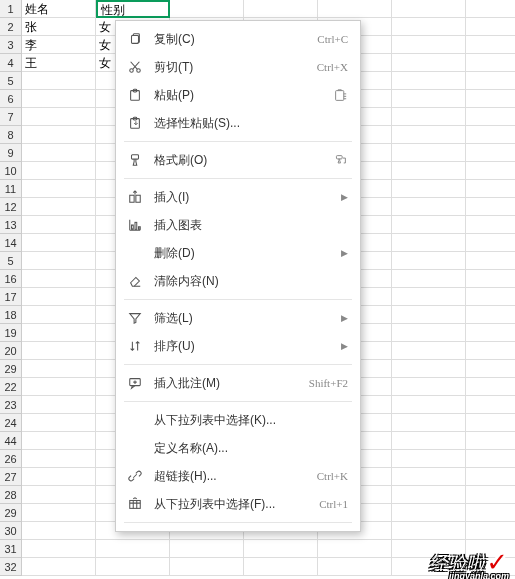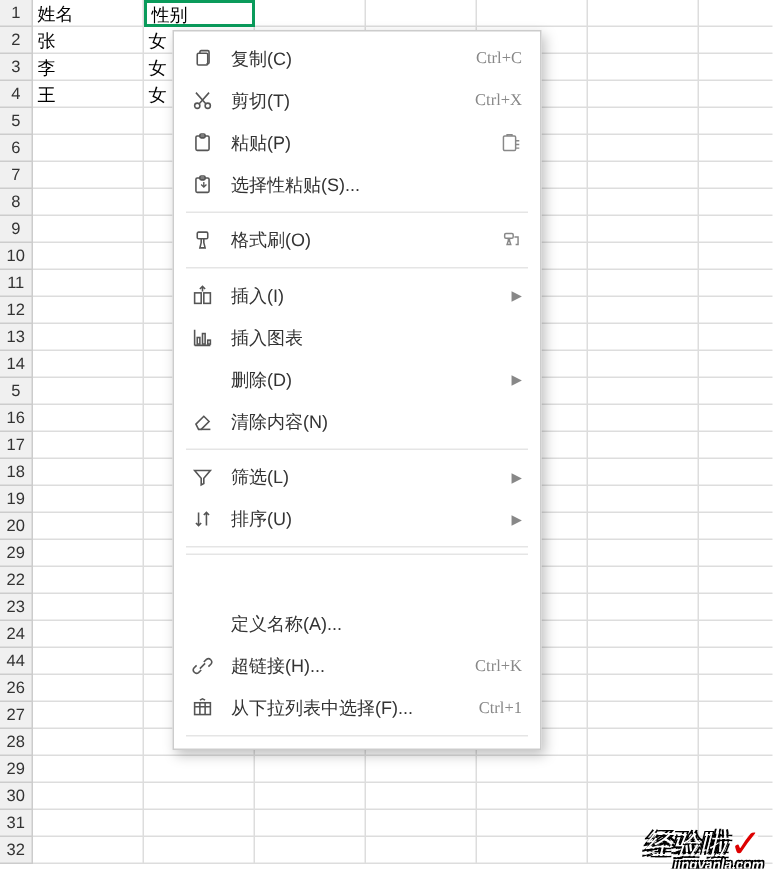--- a/index.html
+++ b/index.html
@@ -611,23 +611,34 @@
   <div class="menu-item">
     <span class="menu-icon">
         <svg viewBox="0 0 16 16">
           <path d="M5 3v10M3 11l2 2 2-2M11 13V3M9 5l2-2 2 2"></path>
         </svg>
       </span>
     <span class="menu-label">排序(U)</span>
     <span class="menu-arrow">▶</span>
   </div>
   <div class="menu-divider"></div>
+  <div class="menu-item">
+    <span class="menu-icon">
+        <svg viewBox="0 0 16 16">
+          <rect x="2" y="3" width="12" height="8" rx="1"></rect>
+          <path d="M5 11l-1 3 4-3M8 5v4M6 7h4"></path>
+        </svg>
+      </span>
+    <span class="menu-label">插入批注(M)</span>
+    <span class="menu-shortcut">Shift+F2</span>
+  </div>
   <div class="menu-divider"></div>
   <div class="menu-item">
     <span class="menu-icon"></span>
+    <span class="menu-label">从下拉列表中选择(K)...</span>
   </div>
   <div class="menu-item">
     <span class="menu-icon"></span>
     <span class="menu-label">定义名称(A)...</span>
   </div>
   <div class="menu-item">
     <span class="menu-icon">
         <svg viewBox="0 0 16 16">
           <path d="M6 10l4-4M7 11l-2 2a2.5 2.5 0 01-3.5-3.5l2-2M9 5l2-2a2.5 2.5 0 013.5 3.5l-2 2"></path>
         </svg>

